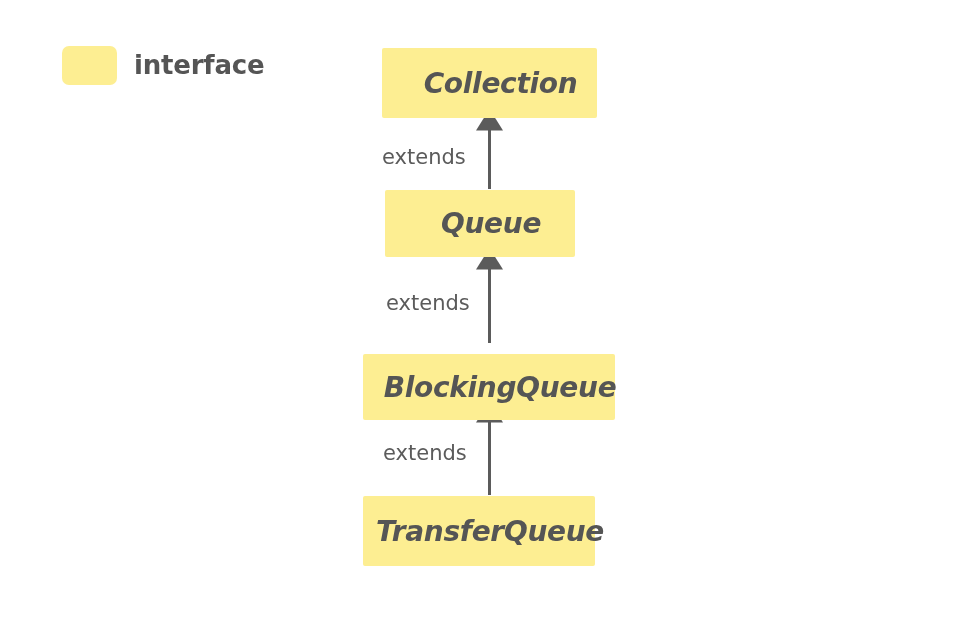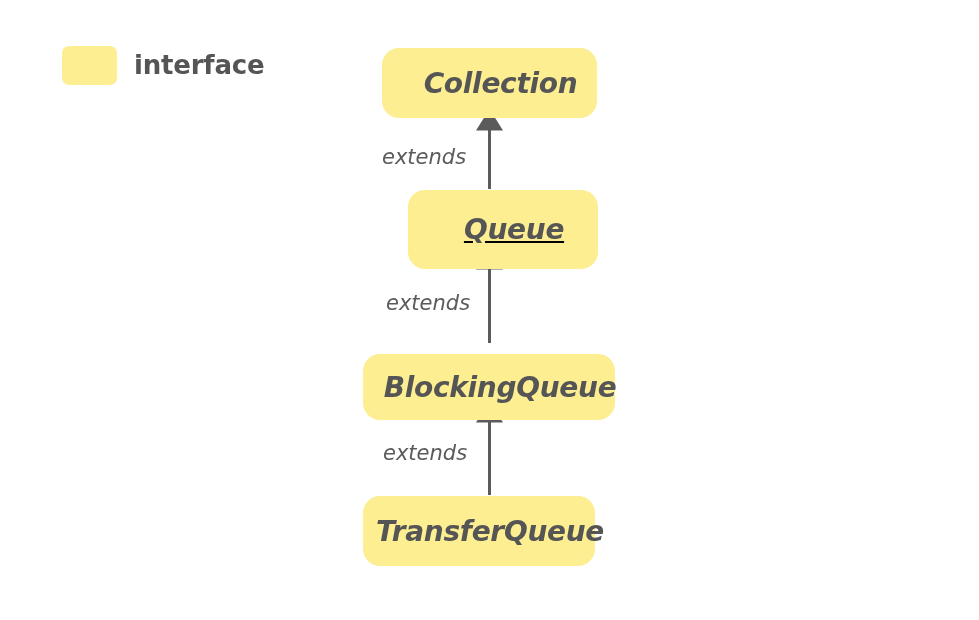--- a/index.html
+++ b/index.html
@@ -49,57 +49,56 @@
     color: #555555;
     line-height: 39px;
     white-space: nowrap;
     letter-spacing: -0.2px;
   }
 
   
   .node {
     position: absolute;
     background: #fdee92;
-    border-radius: 17px;
+    border-radius: 2px;
     display: flex;
     align-items: center;
     justify-content: center;
     box-sizing: border-box;
     padding-left: 22px;
   }
   .node-label {
     font-family: "DejaVu Sans", sans-serif;
     font-size: 28px;
     font-weight: 700;
     font-style: italic;
     color: #555555;
     white-space: nowrap;
     letter-spacing: -0.3px;
   }
 
   #node-collection   { left: 382px; top: 48px;  width: 215px; height: 70px; }
-  #node-queue        { left: 408px; top: 190px; width: 190px; height: 79px; text-decoration: underline; }
+  #node-queue        { left: 385px; top: 190px; width: 190px; height: 67px; }
   #node-blockingqueue{ left: 363px; top: 344px; width: 252px; height: 66px; margin-top: 10px; }
   #node-transferqueue{ left: 363px; top: 496px; width: 232px; height: 70px; }
 
   
   .edge {
     position: absolute;
     left: 0;
     top: 0;
     width: 979px;
     height: 620px;
     pointer-events: none;
   }
   .edge-label {
     position: absolute;
     font-family: "DejaVu Sans", sans-serif;
     font-size: 21px;
     font-weight: 400;
-    font-style: italic;
     color: #5b5b5b;
     white-space: nowrap;
     letter-spacing: 0px;
   }
   #edge-label-1 { left: 382px; top: 145px; }
   #edge-label-2 { left: 386px; top: 291px; }
   #edge-label-3 { left: 383px; top: 441px; }
 </style>
 </head>
 <body>

